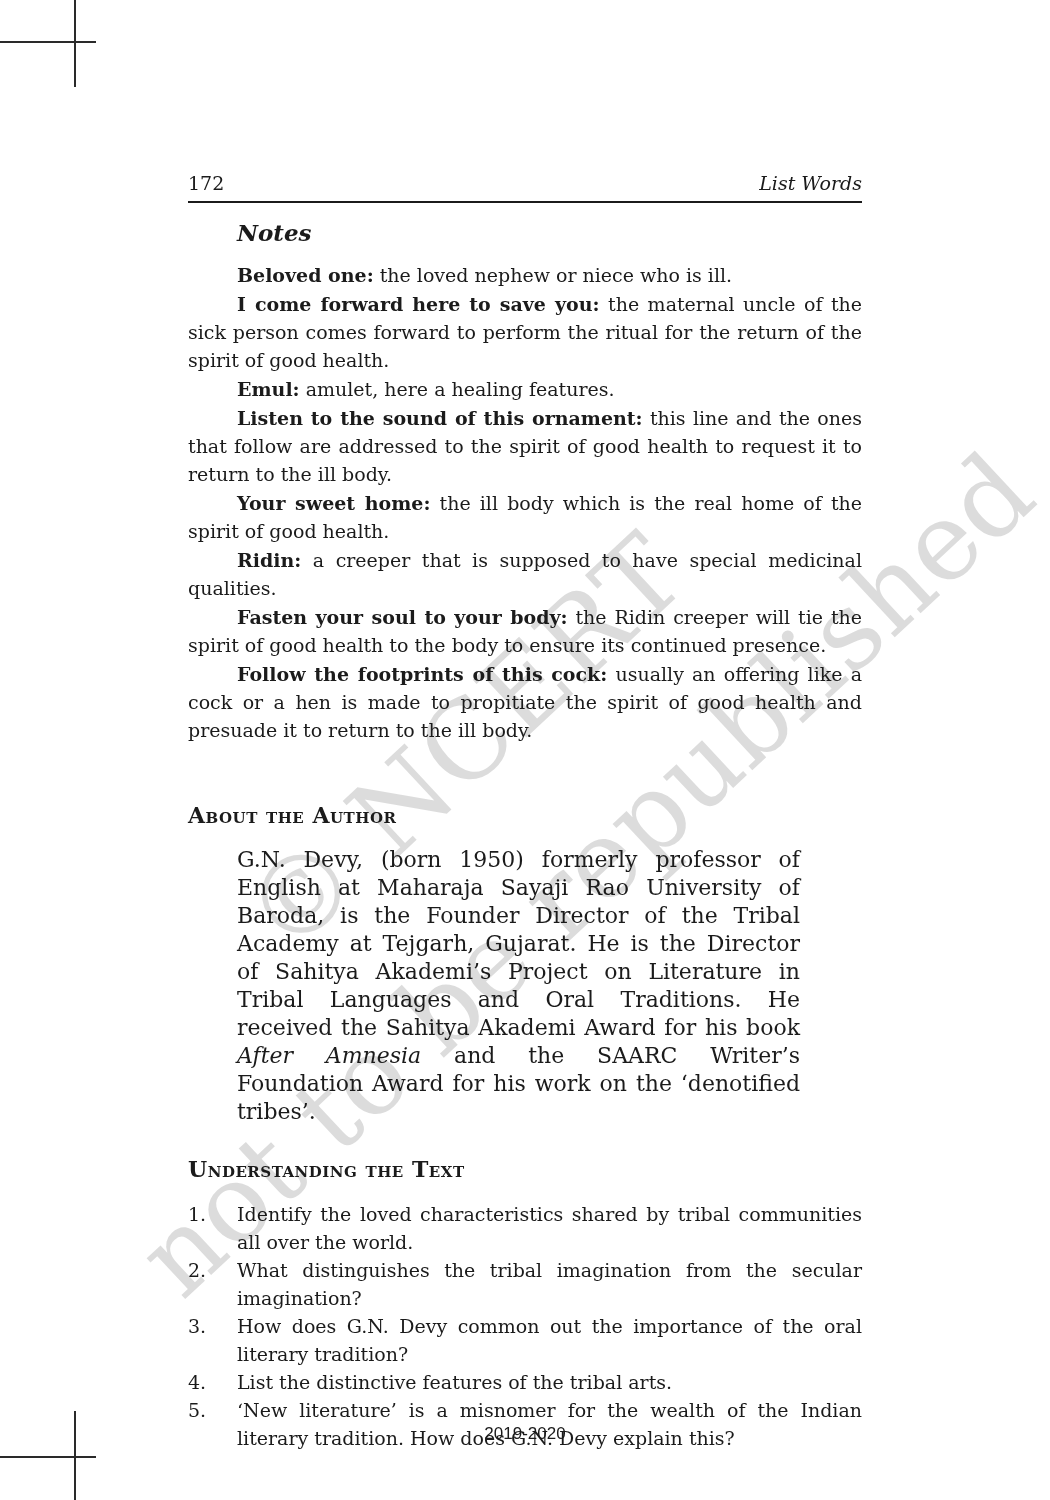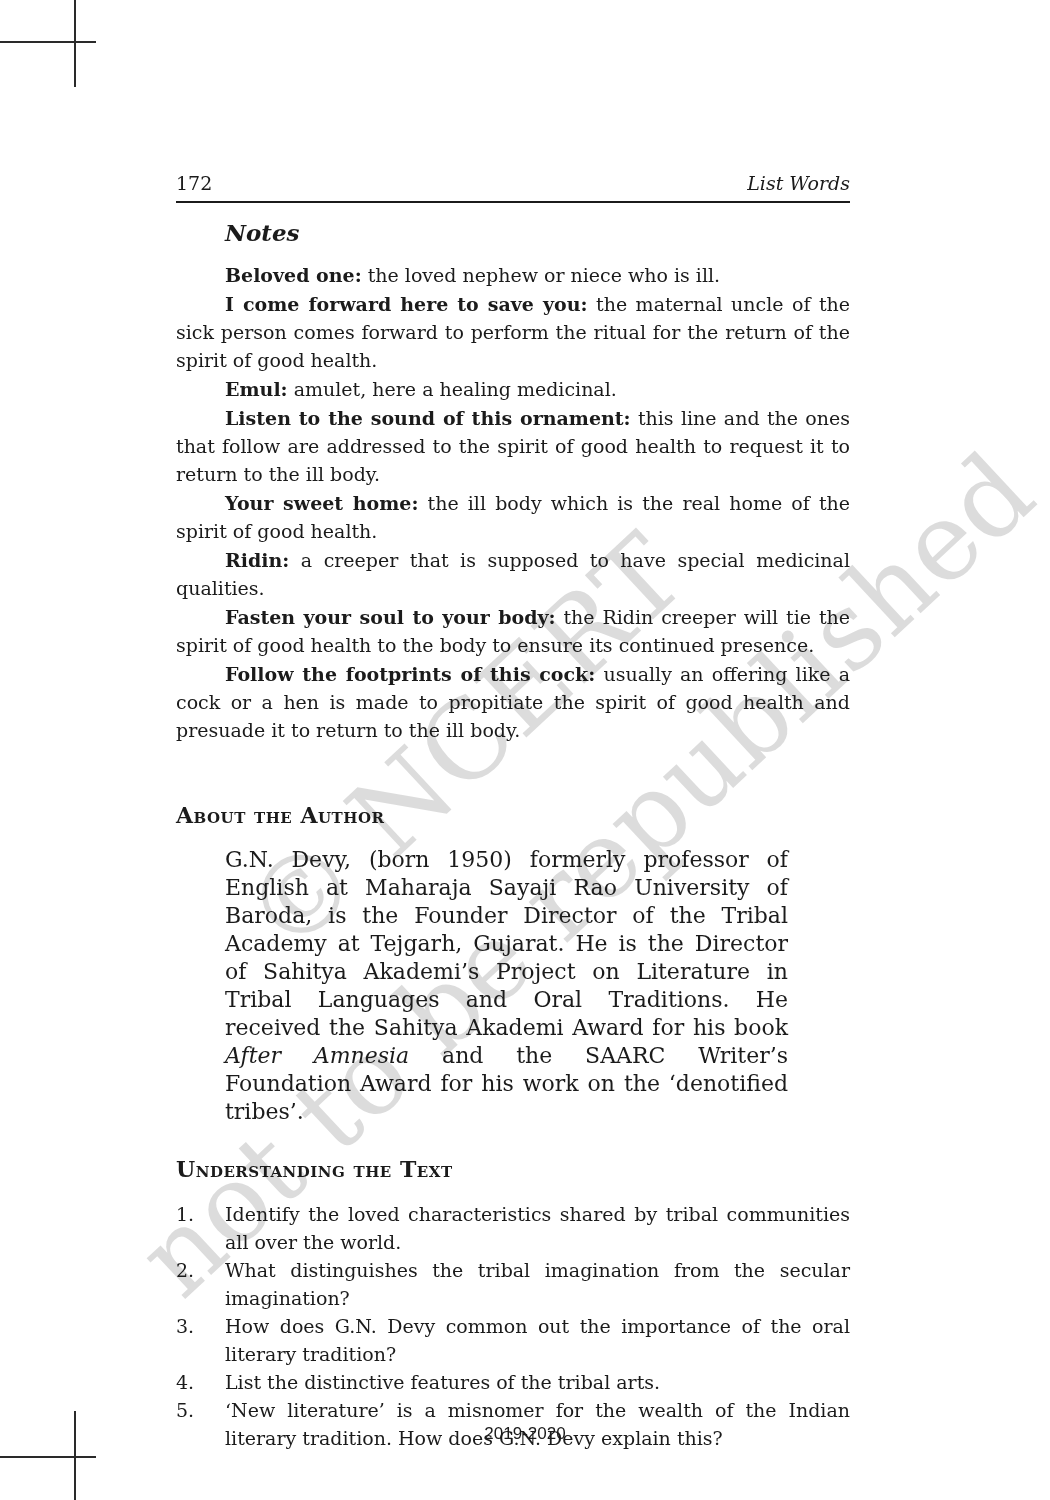--- a/index.html
+++ b/index.html
@@ -35,21 +35,21 @@
     color: rgba(40, 40, 40, 0.16);
     font-size: 108px;
     line-height: 1.65;
     white-space: nowrap;
     font-family: "DejaVu Serif", serif;
   }
 
   
   .content {
     position: absolute;
-    left: 176px; top: 172px;
+    left: 188px; top: 172px;
     width: 674px;
     z-index: 2;
   }
 
   .page-header {
     display: flex;
     justify-content: space-between;
     align-items: baseline;
     font-size: 19px;
     padding-bottom: 7px;
@@ -131,21 +131,21 @@
     <span>172</span>
     <span class="book-title">List Words</span>
   </div>
 
   <h2 class="notes-heading">Notes</h2>
 
   <p class="note"><b>Beloved one:</b> <span>the loved nephew or niece who is ill.</span></p>
 
   <p class="note"><b>I come forward here to save you:</b> <span>the maternal uncle of the sick person comes forward to perform the ritual for the return of the spirit of good health.</span></p>
 
-  <p class="note"><b>Emul:</b> <span>amulet, here a healing medicinal.</span></p>
+  <p class="note"><b>Emul:</b> <span>amulet, here a healing features.</span></p>
 
   <p class="note"><b>Listen to the sound of this ornament:</b> <span>this line and the ones that follow are addressed to the spirit of good health to request it to return to the ill body.</span></p>
 
   <p class="note"><b>Your sweet home:</b> <span>the ill body which is the real home of the spirit of good health.</span></p>
 
   <p class="note"><b>Ridin:</b> <span>a creeper that is supposed to have special medicinal qualities.</span></p>
 
   <p class="note"><b>Fasten your soul to your body:</b> <span>the Ridin creeper will tie the spirit of good health to the body to ensure its continued presence.</span></p>
 
   <p class="note"><b>Follow the footprints of this cock:</b> <span>usually an offering like a cock or a hen is made to propitiate the spirit of good health and presuade it to return to the ill body.</span></p>

